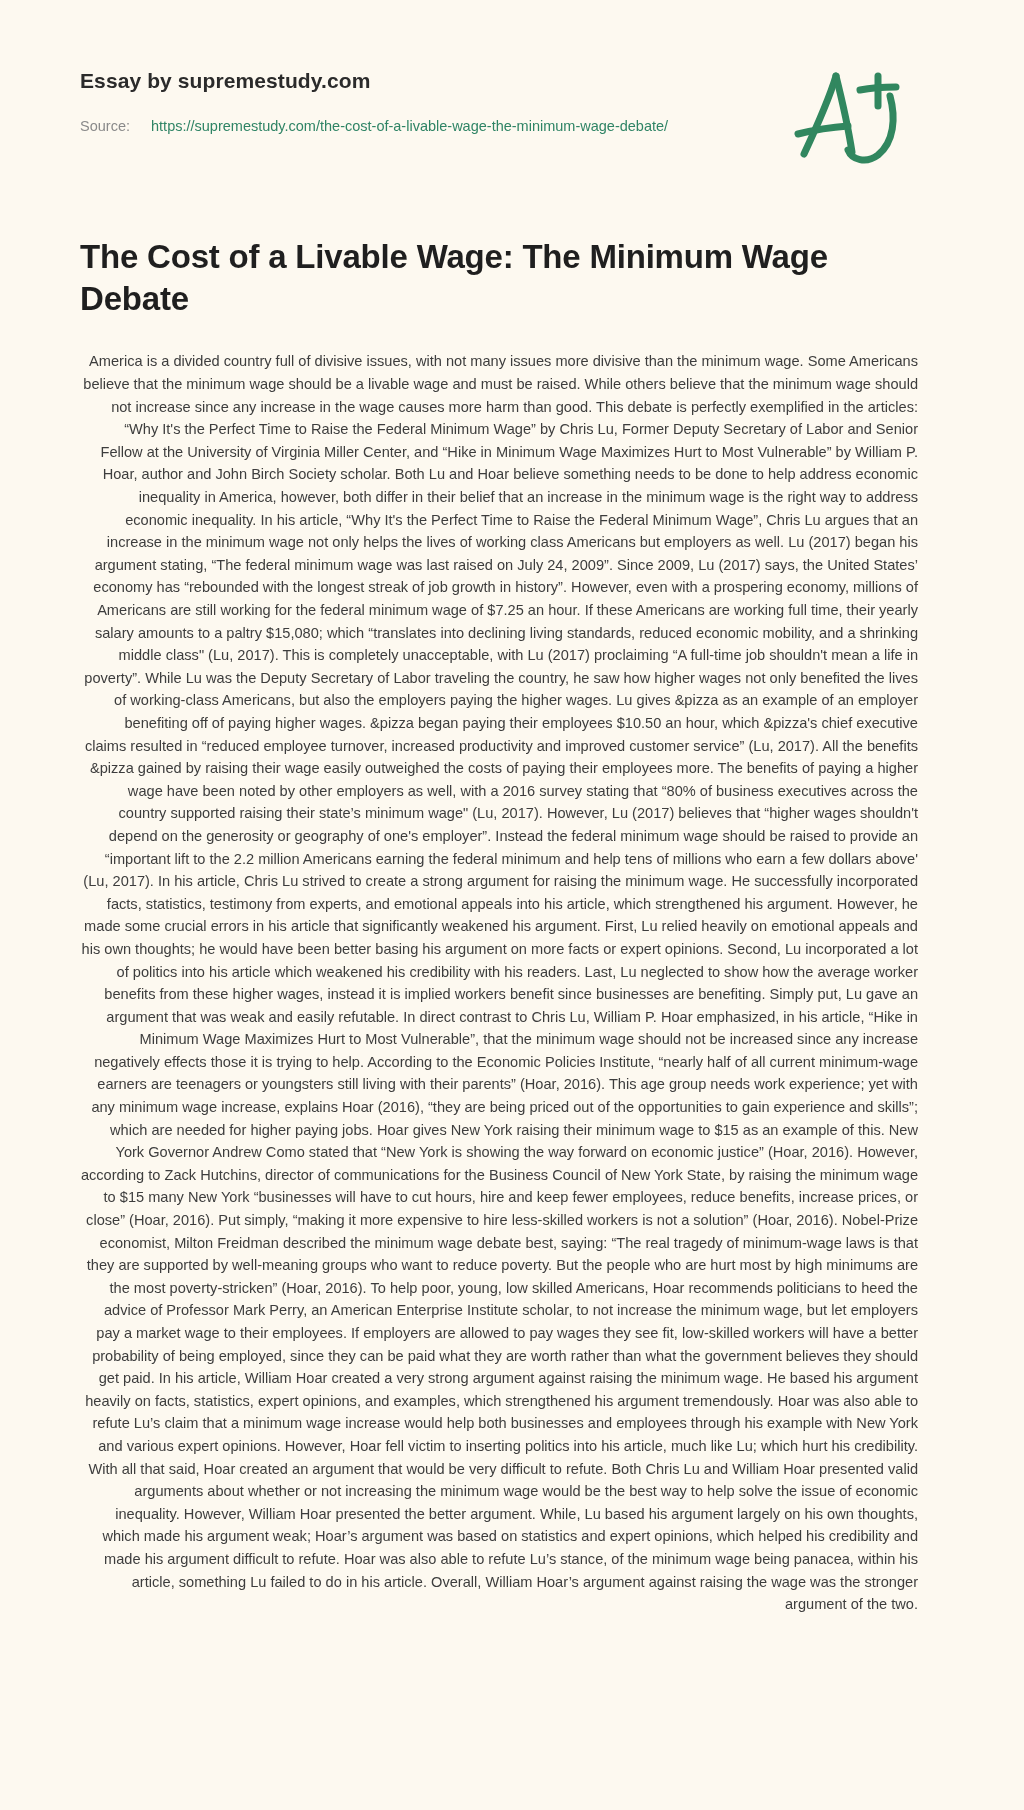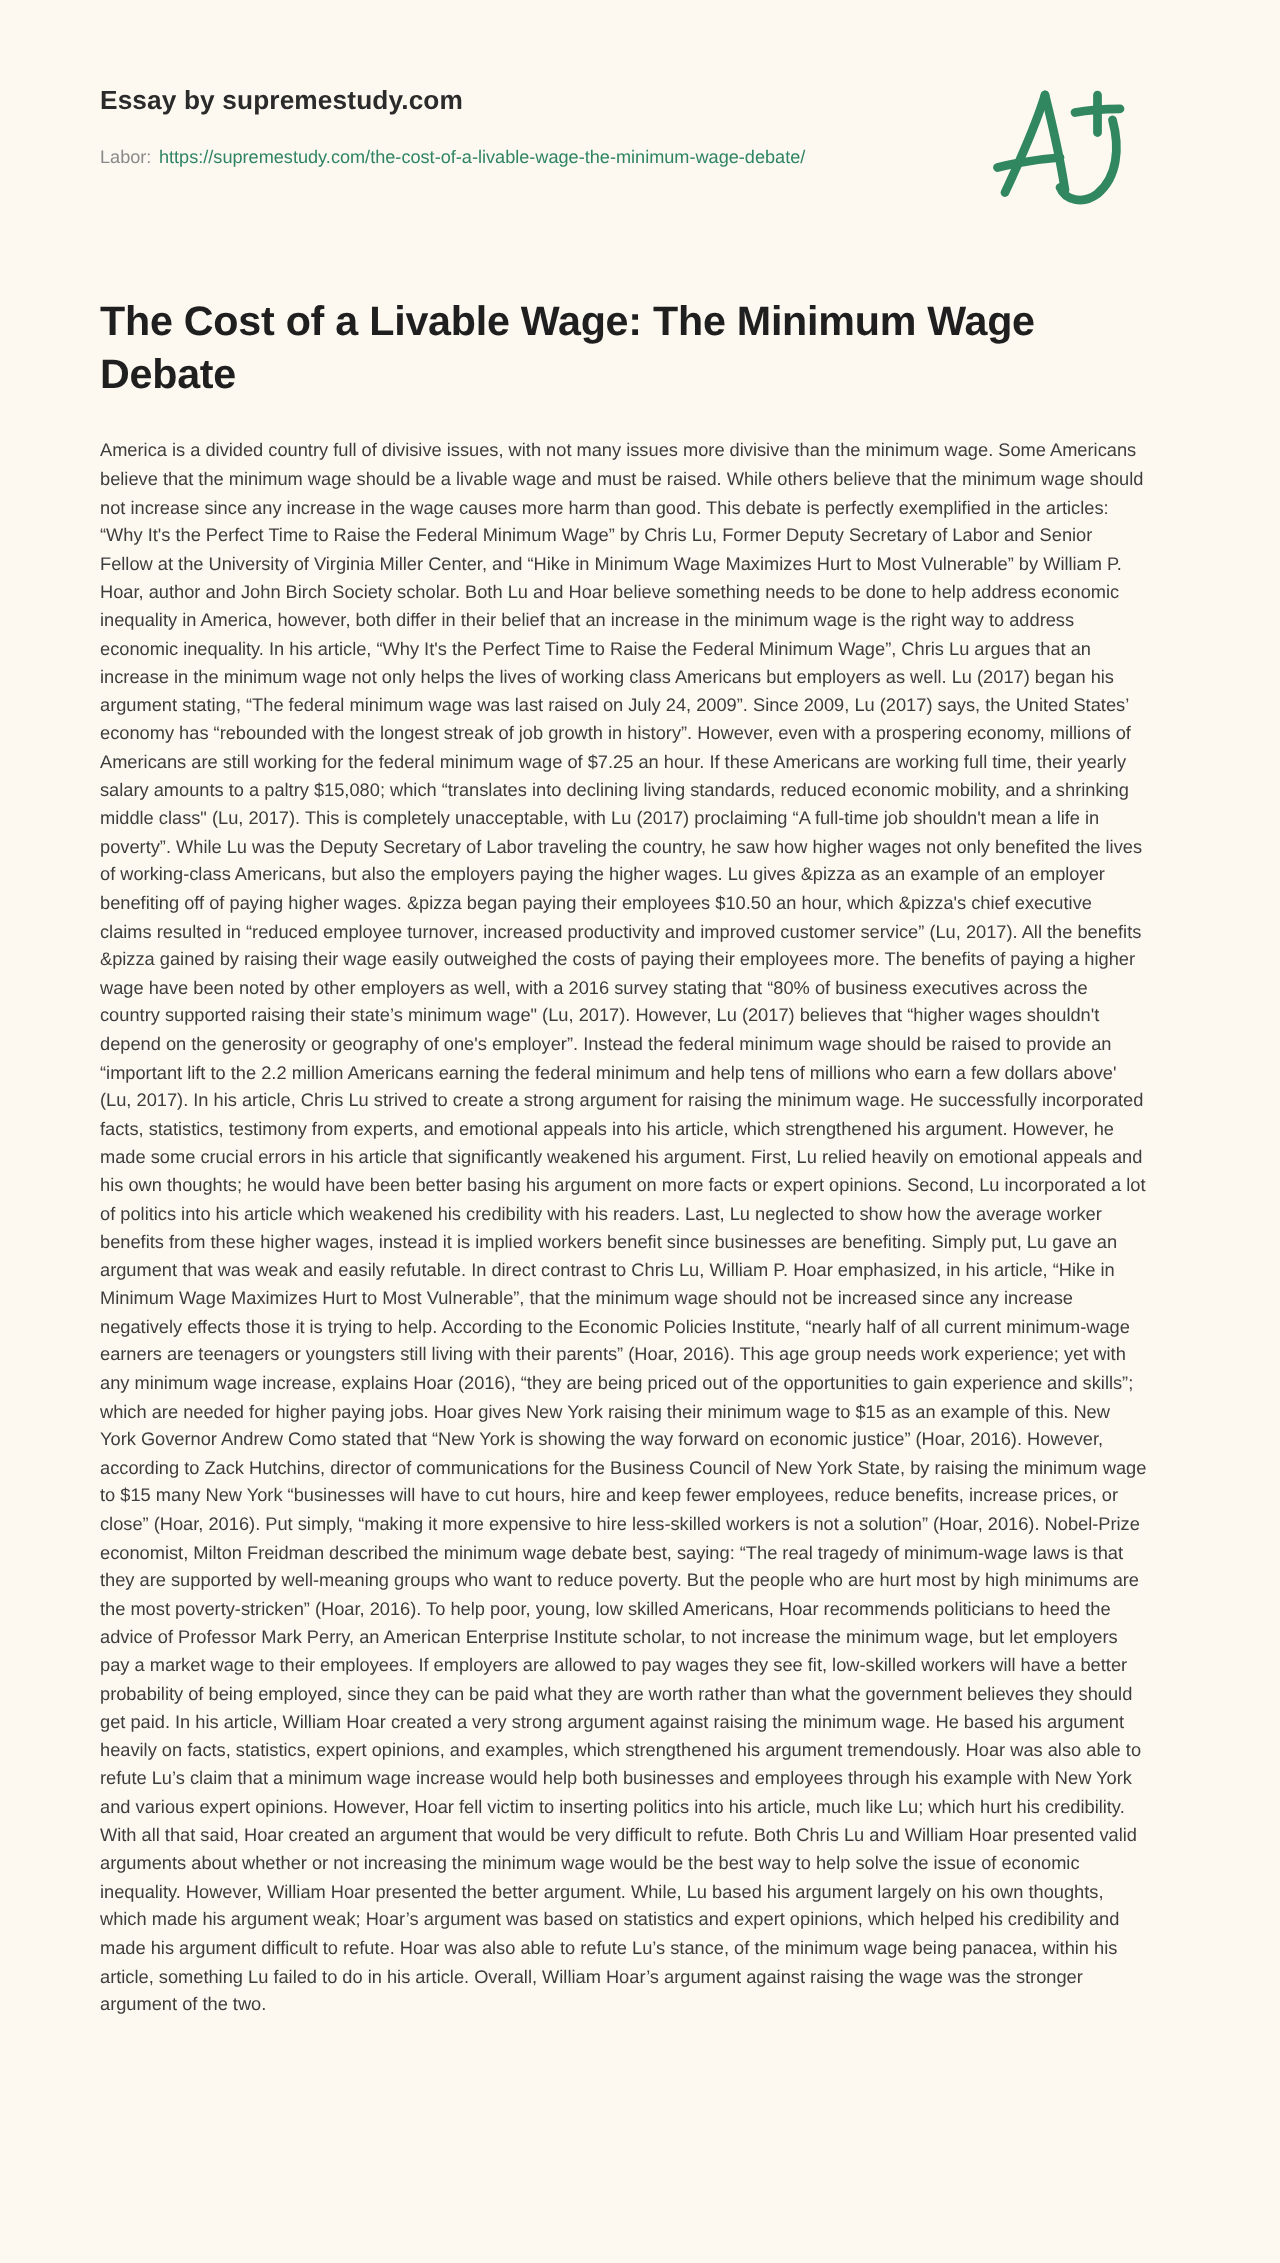--- a/index.html
+++ b/index.html
@@ -44,21 +44,21 @@
     color: #8a8a8a;
     line-height: 1.3;
     white-space: nowrap;
   }
   .source-label {
     color: #8a8a8a;
   }
   .source-url {
     color: #2f8465;
     text-decoration: none;
-    margin-left: 2px;
+    margin-left: 17px;
   }
 
   
   .logo {
     position: absolute;
     right: 74px;
     top: 62px;
     width: 120px;
     height: 112px;
   }
@@ -75,35 +75,35 @@
     color: #1f1f1f;
     line-height: 1.28;
     margin: 64px 0 0 0;
     letter-spacing: -0.2px;
   }
   .article-body {
     margin-top: 30px;
     font-size: 14.6px;
     line-height: 22.6px;
     color: #3d3d3d;
-    text-align: left;
+    text-align: right;
   }
   .article-body p {
     margin: 0 0 0 0;
   }
 </style>
 </head>
 <body>
 
 <div class="page">
 
   <div class="site-header">
     <div class="brand-line">Essay by supremestudy.com</div>
     <div class="source-line">
-      <span class="source-label">Labor:</span>
+      <span class="source-label">Source:</span>
       <a class="source-url" href="#">https://supremestudy.com/the-cost-of-a-livable-wage-the-minimum-wage-debate/</a>
     </div>
 
     <div class="logo">
       <svg viewBox="0 0 120 112" xmlns="http://www.w3.org/2000/svg" aria-hidden="true">
         <g fill="none" stroke="#31875f" stroke-linecap="round" stroke-linejoin="round">
 
           <path d="M50 14 C44 34, 32 62, 18 92" stroke-width="7"></path>
 
           <path d="M50 14 C56 38, 62 64, 66 90" stroke-width="7"></path>

